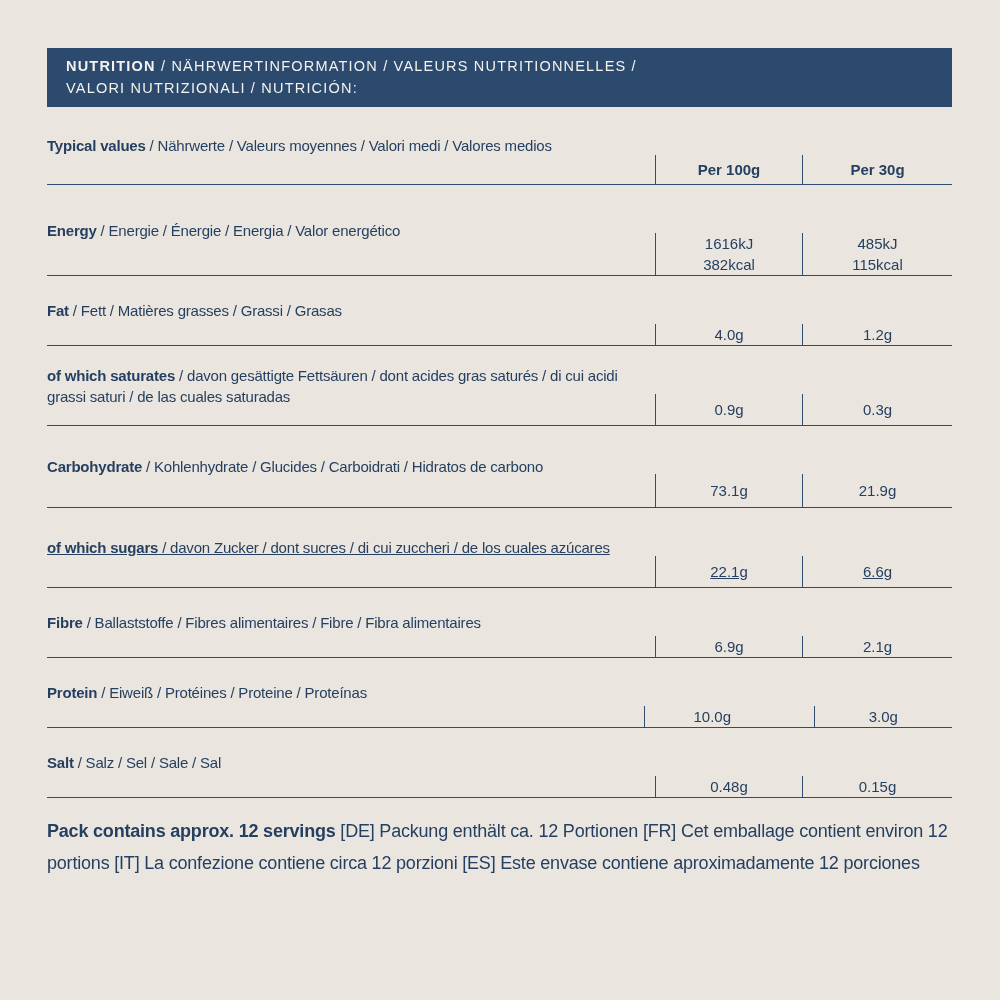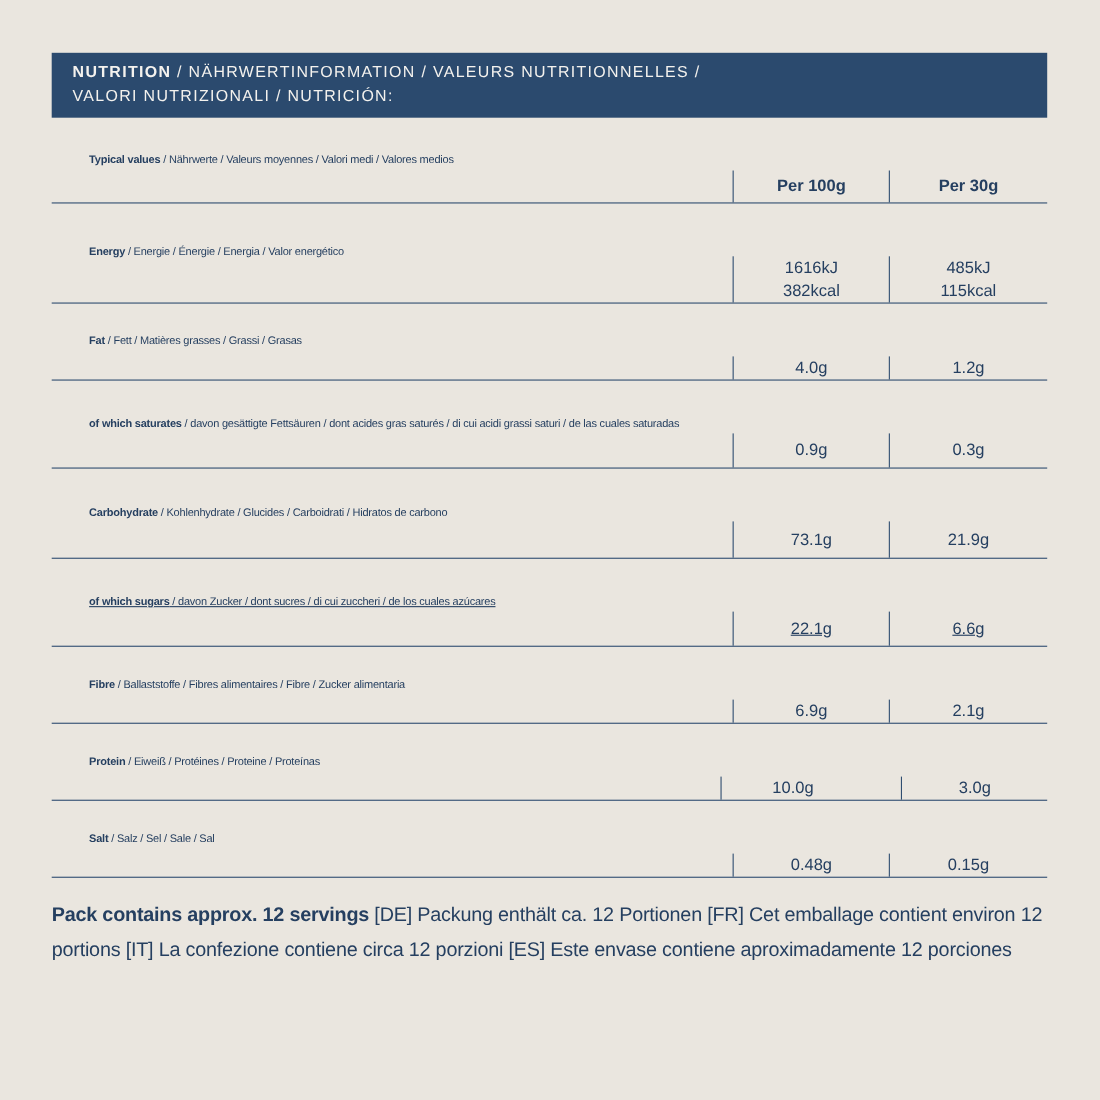--- a/index.html
+++ b/index.html
@@ -40,24 +40,23 @@
   .ntable{ width:905px; }
   .row{
     display:flex; align-items:stretch;
     border-bottom:1.5px solid var(--line);
     box-sizing:border-box;
   }
   .cell{ box-sizing:border-box; display:flex; align-items:center; }
   .cell-label{
     width:608px;
     padding-right:28px;
-    font-size:10px;
+    font-size:15px;
     letter-spacing:-0.2px;
     line-height:1.4;
-    margin-left:34px;
   }
   .cell-label b{ font-weight:bold; }
   .cell-val{
     width:147px;
     border-left:1.5px solid var(--line);
     justify-content:center;
     text-align:center;
     font-size:15px;
     white-space:pre-line;
     line-height:1.4;
@@ -140,21 +139,21 @@
   <div class="row">
     <div class="cell cell-label">
             <span><b>of which sugars</b><span> / davon Zucker / dont sucres / di cui zuccheri / de los cuales azúcares</span></span>
           </div>
     <div class="cell cell-val">22.1g</div>
     <div class="cell cell-val">6.6g</div>
   </div>
 
   <div class="row">
     <div class="cell cell-label">
-            <span><b>Fibre</b><span> / Ballaststoffe / Fibres alimentaires / Fibre / Zucker alimentaria</span></span>
+            <span><b>Fibre</b><span> / Ballaststoffe / Fibres alimentaires / Fibre / Fibra alimentaires</span></span>
           </div>
     <div class="cell cell-val">6.9g</div>
     <div class="cell cell-val">2.1g</div>
   </div>
 
   <div class="row">
     <div class="cell cell-label">
             <span><b>Protein</b><span> / Eiweiß / Protéines / Proteine / Proteínas</span></span>
           </div>
     <div class="cell cell-val">10.0g</div>

